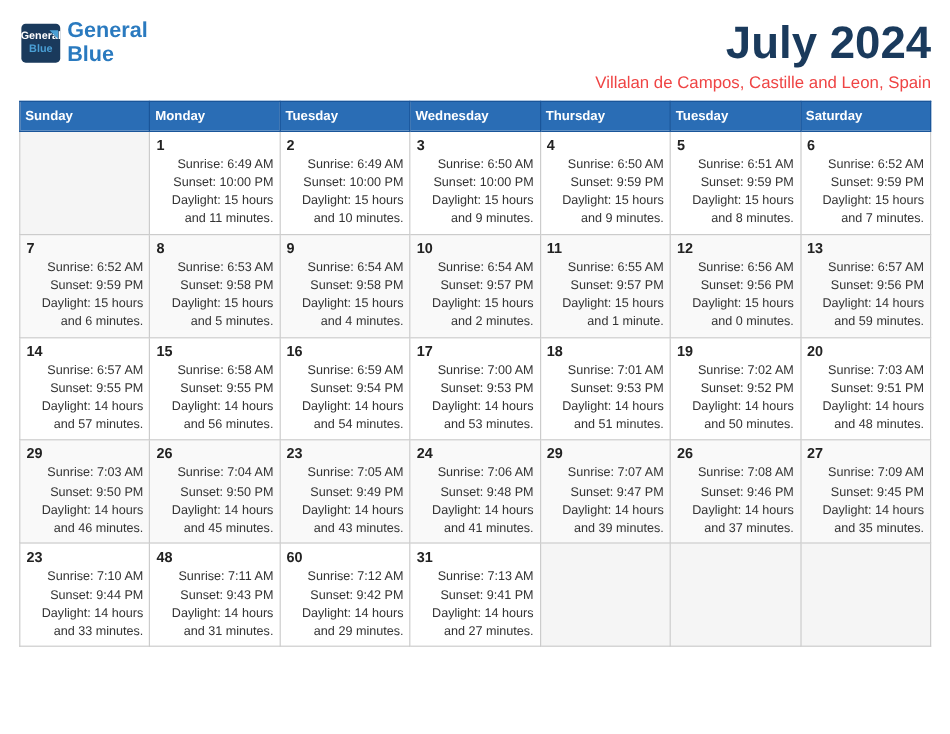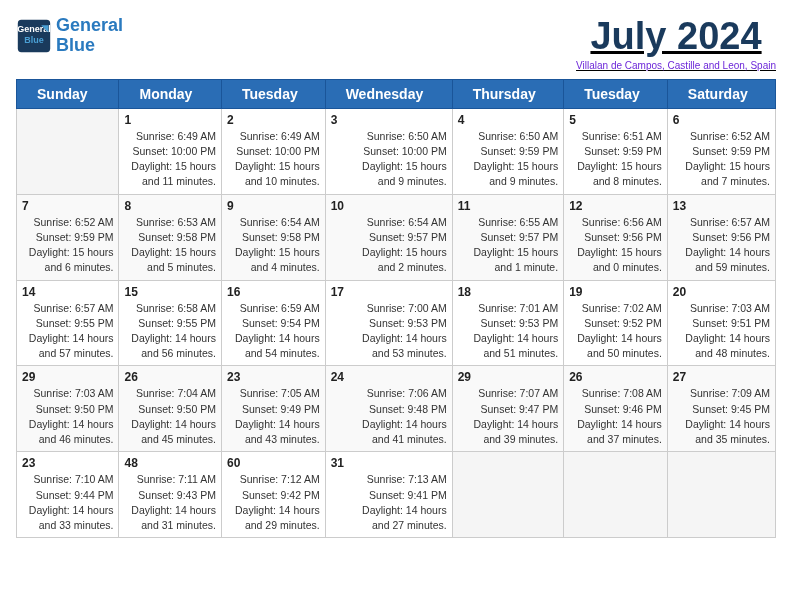--- a/index.html
+++ b/index.html
@@ -28,45 +28,44 @@
       line-height: 1.1;
     }
     .logo-text span {
       color: #2a7abf;
     }
     .logo-icon {
       width: 36px;
       height: 36px;
     }
     .title-block {
-      text-align: center;
-      text-decoration: underline;
+      text-align: right;
     }
     .month-title {
       font-size: 38px;
       font-weight: bold;
       color: #1a3a5c;
       line-height: 1.1;
     }
     .subtitle {
-      font-size: 10px;
-      color: #6d28d9;
+      font-size: 14px;
+      color: #ef4444;
       margin-top: 2px;
     }
     table {
       width: 100%;
       border-collapse: collapse;
       font-size: 11px;
     }
     thead tr th {
       background-color: #2a6db5;
       color: #fff;
-      padding: 6px 20px;
+      padding: 6px 4px;
       text-align: left;
-      font-size: 14px;
+      font-size: 11px;
       font-weight: bold;
       border: 1px solid #1a5599;
     }
     tbody tr td {
       border: 1px solid #ccc;
       padding: 4px 5px;
       vertical-align: top;
       min-height: 80px;
       background: #fff;
     }

